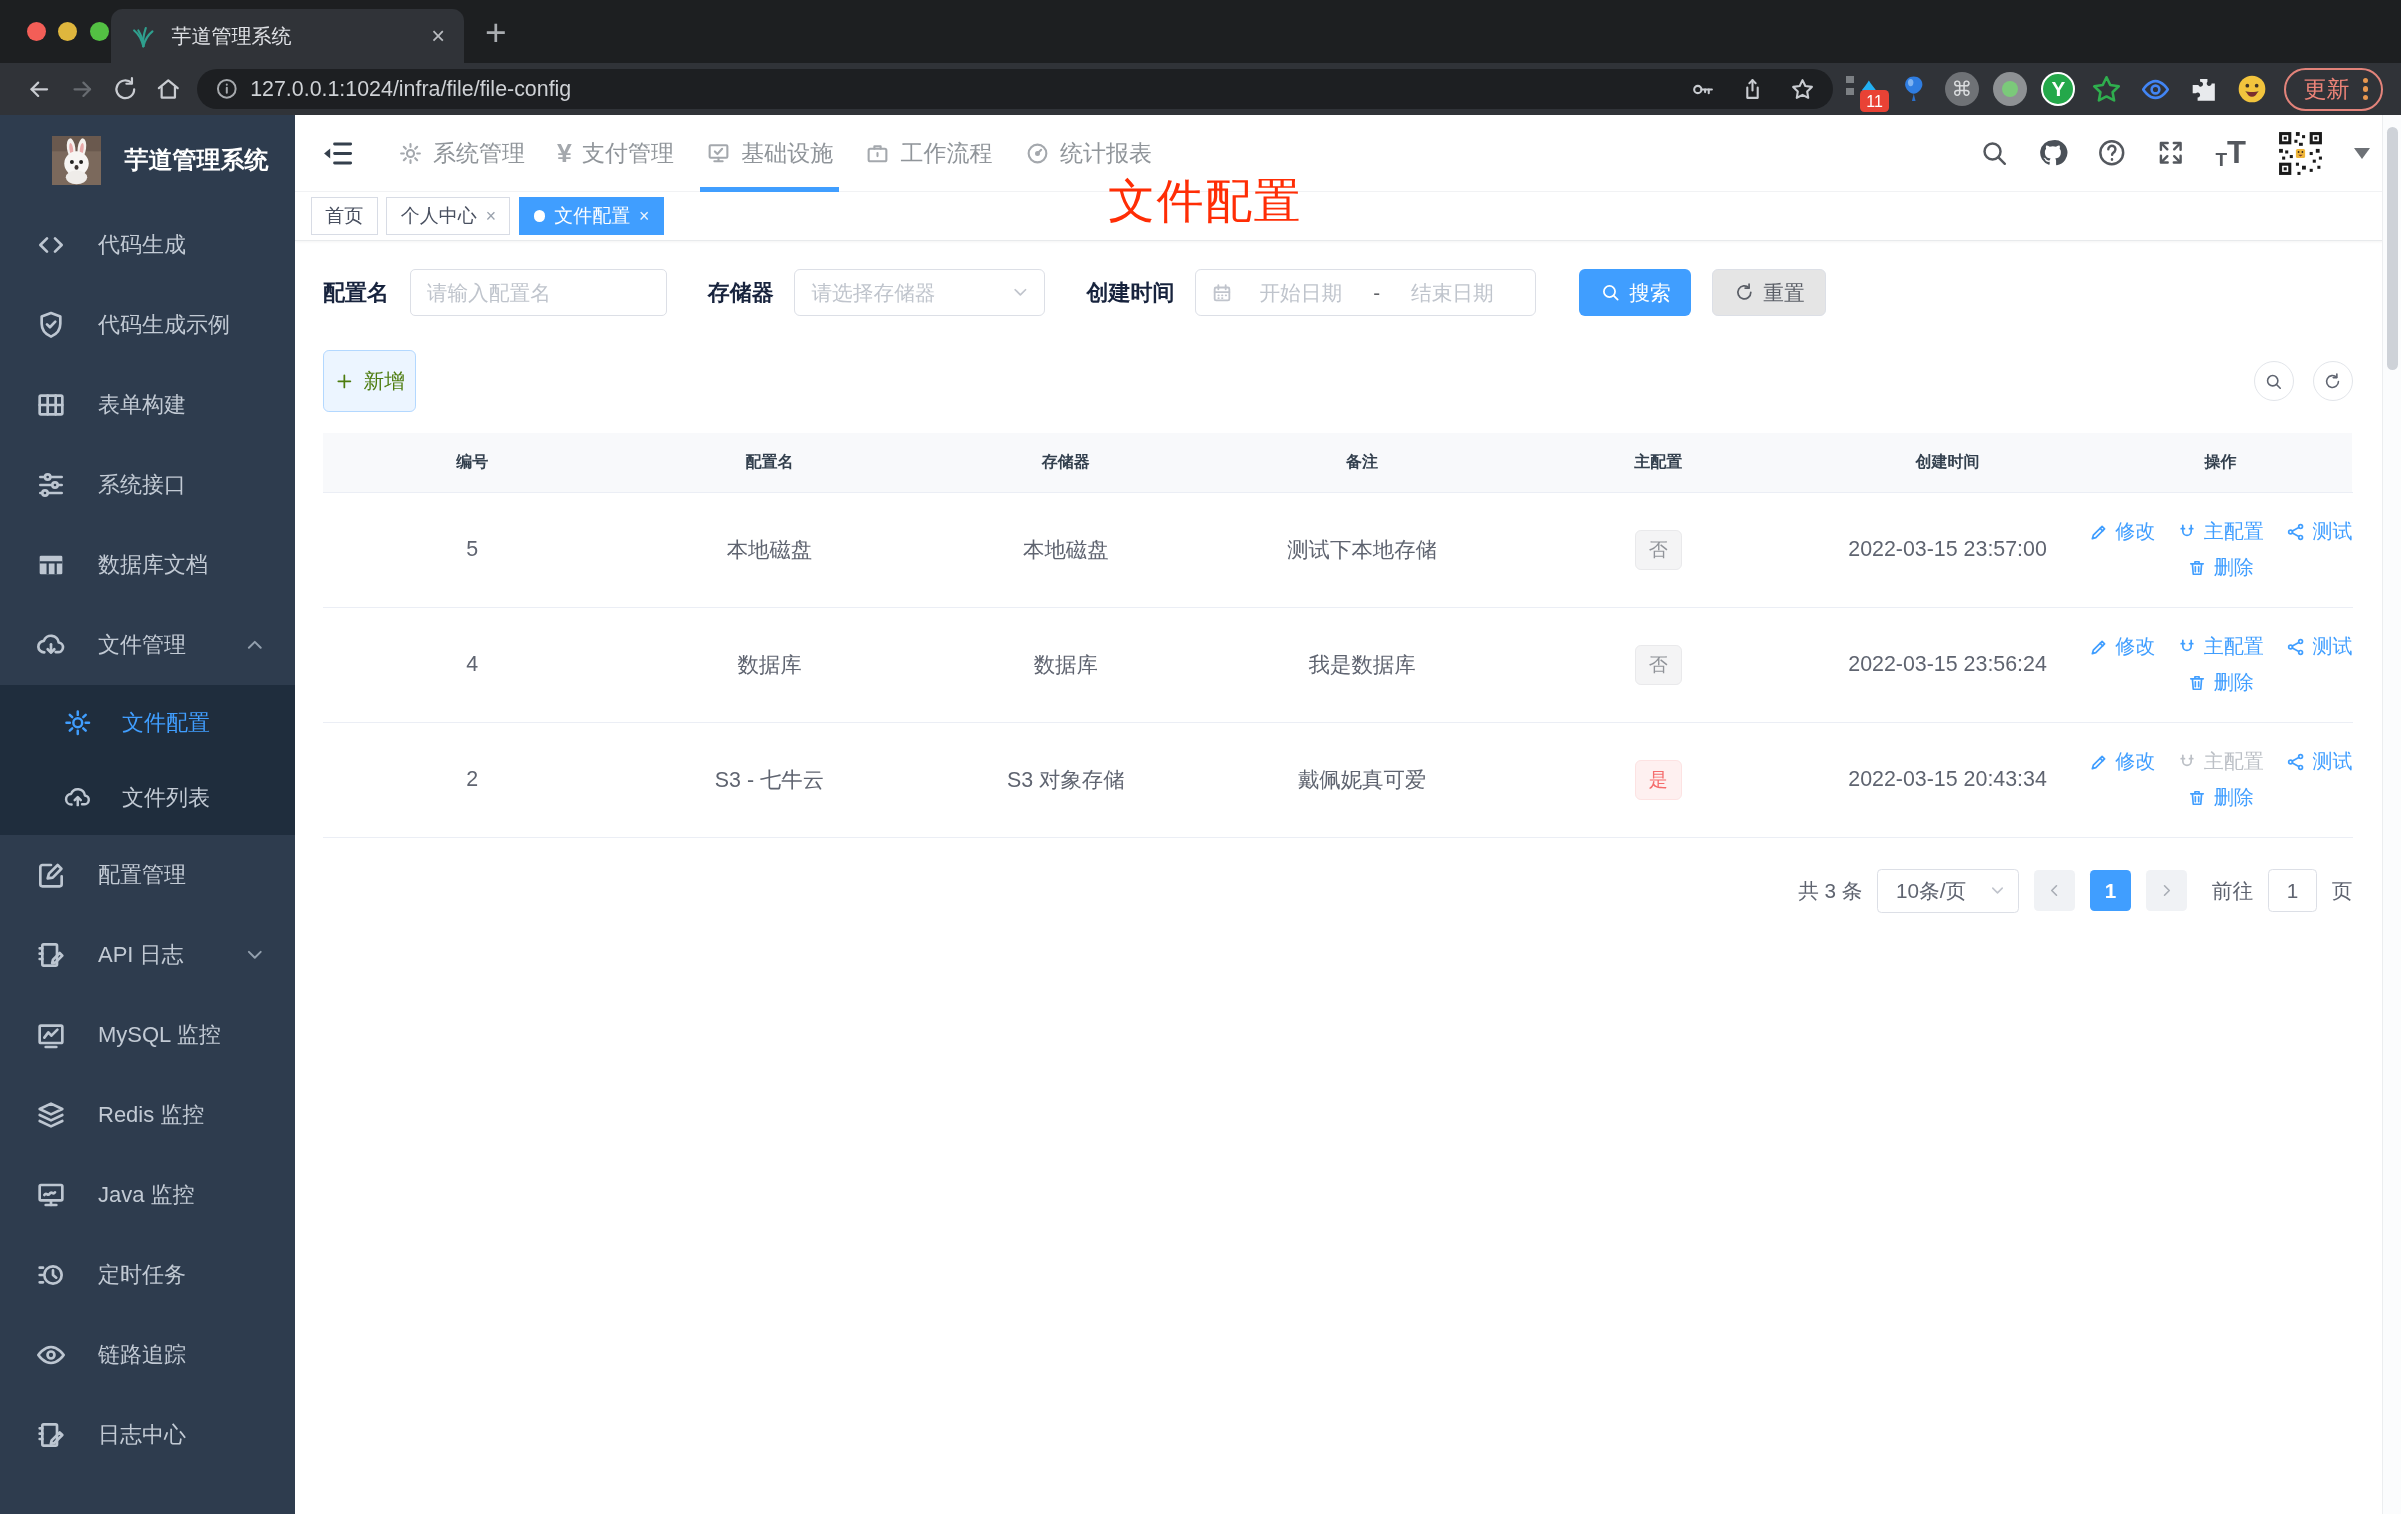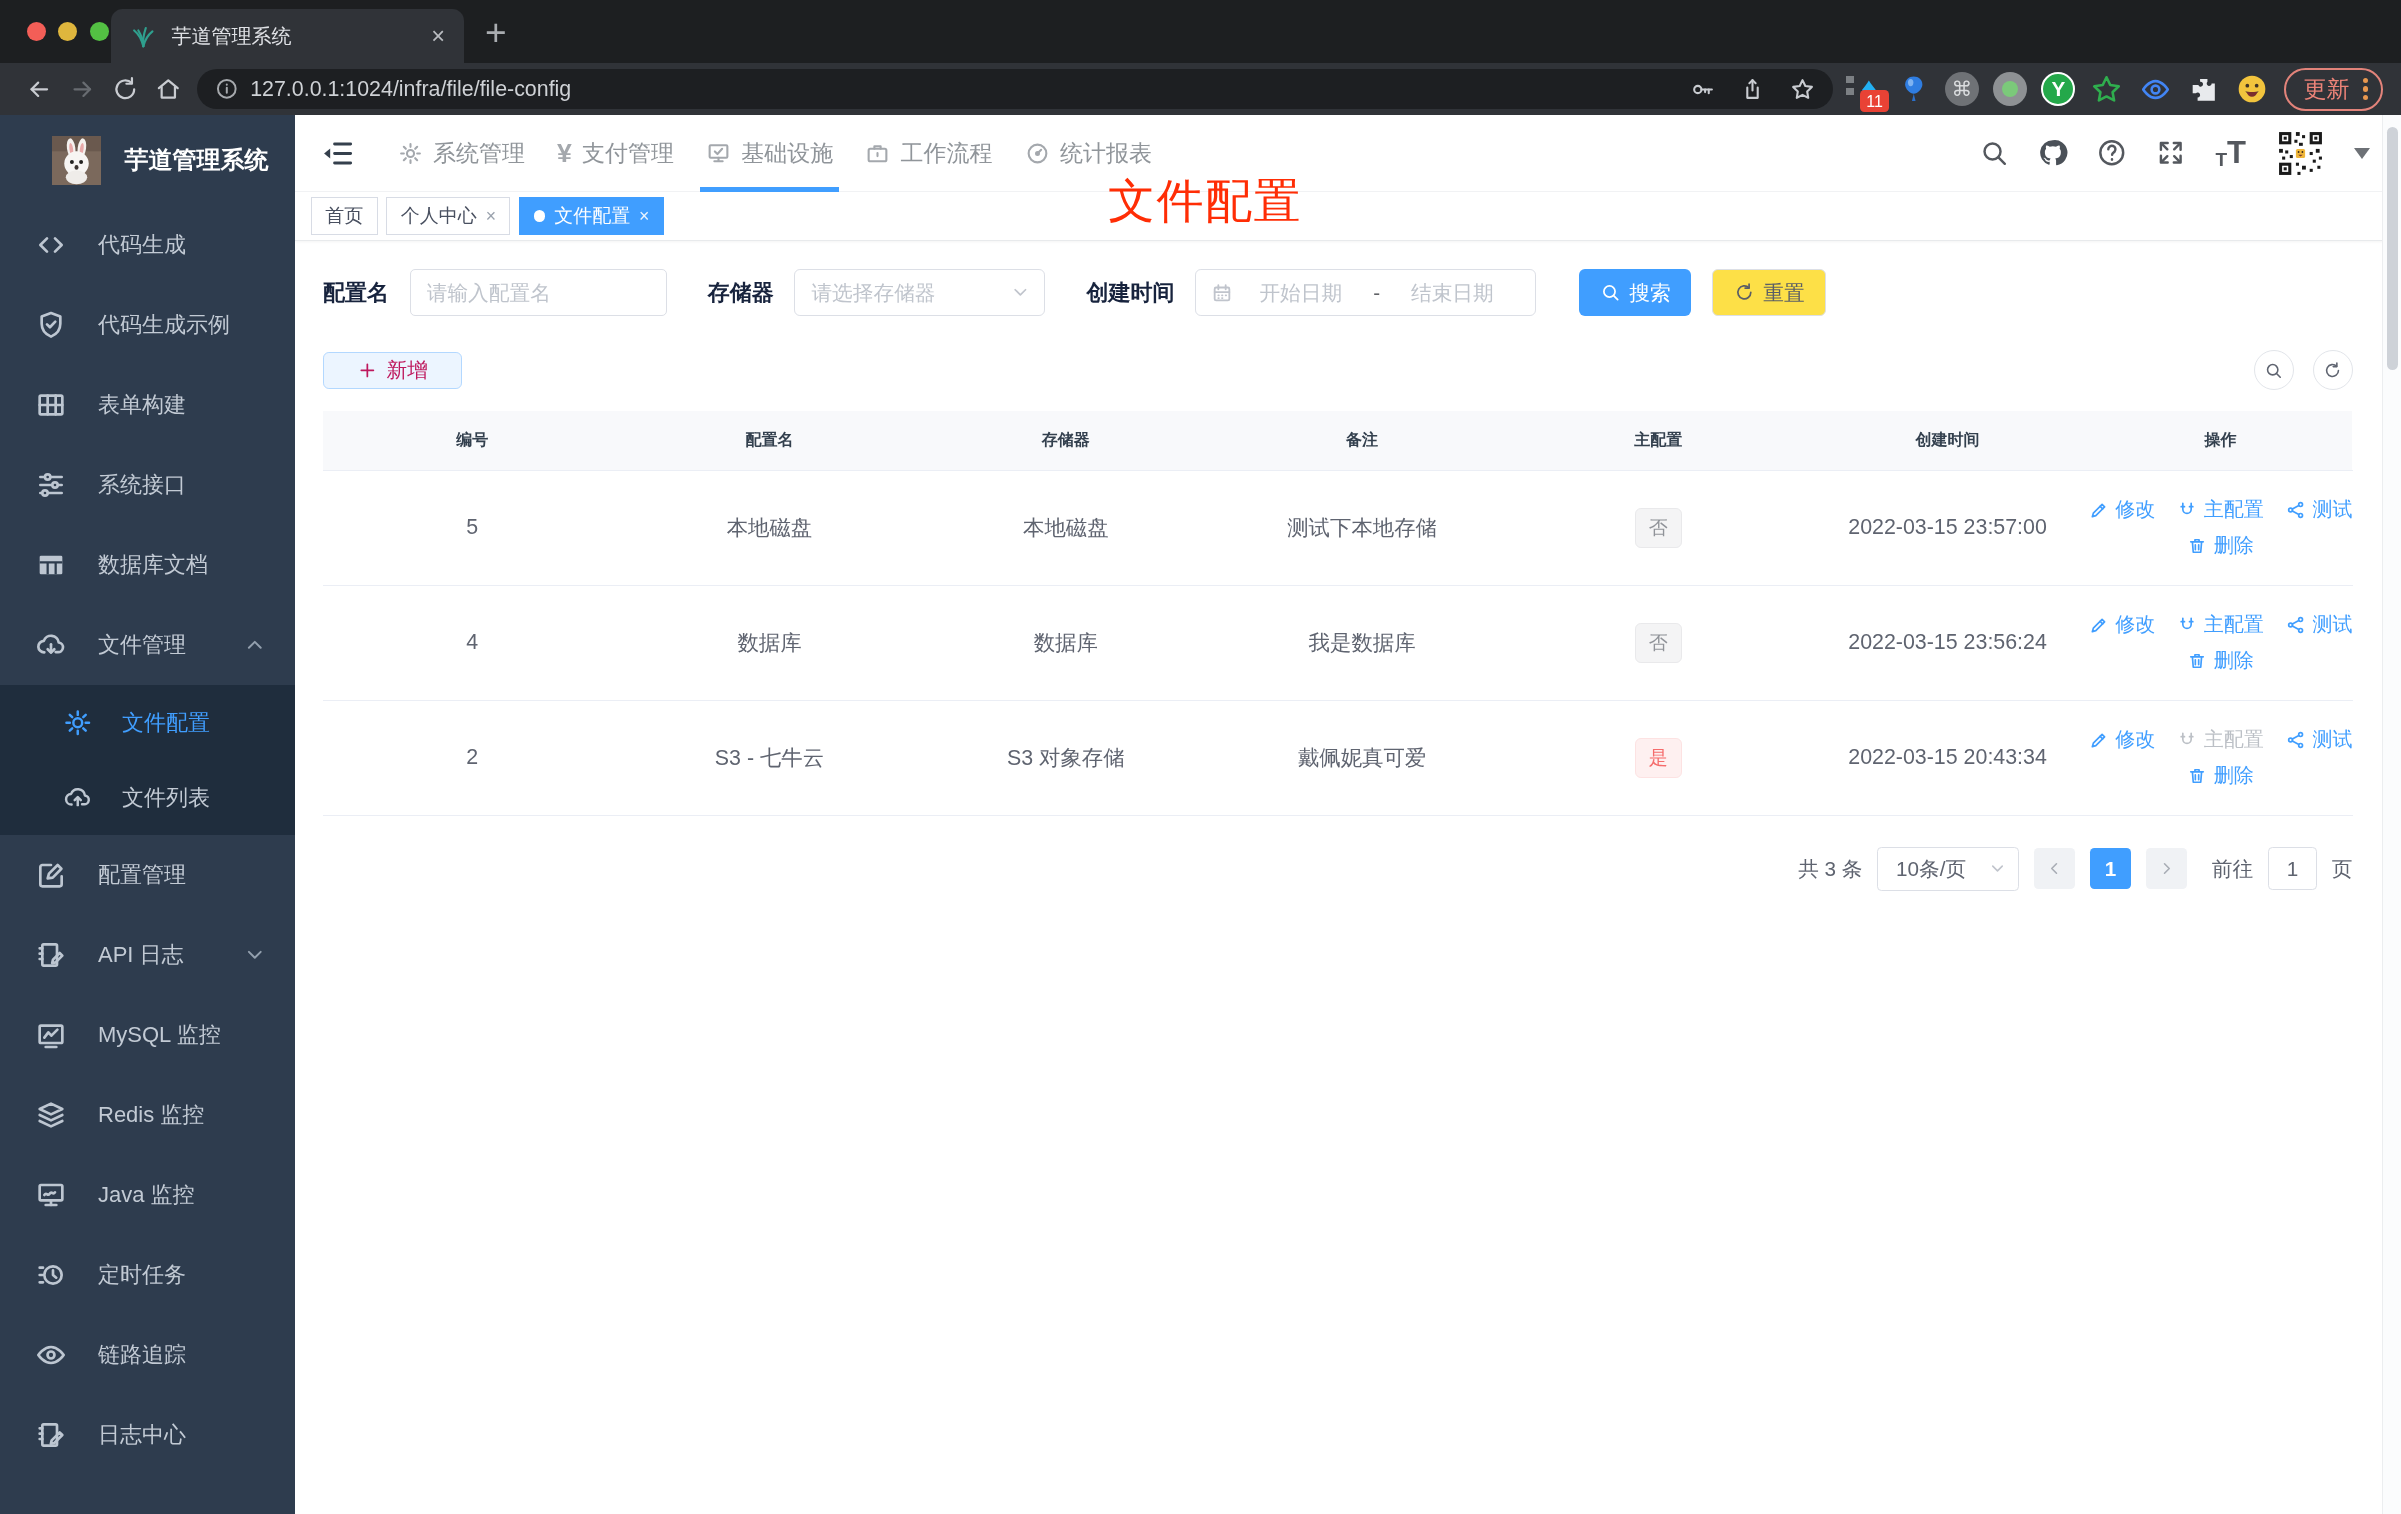--- a/index.html
+++ b/index.html
@@ -91,23 +91,23 @@
   .fselect { width:251px; height:47px; border:1.5px solid #dcdfe6; border-radius:5.9px; display:flex;
              align-items:center; padding:0 13.3px 0 16px; color:#bfc4cc; font-size:20.7px; }
   .fselect .ph { flex:1; }
   .fdate { width:341px; height:47px; border:1.5px solid #dcdfe6; border-radius:5.9px; display:flex; align-items:center;
            padding:0 14.8px; color:#bfc4cc; font-size:20.7px; gap:0; }
   .fdate .seg { flex:1; text-align:center; }
   .fdate .sep { color:#606266; padding:0 4.4px; }
   .btn { height:47px; border-radius:5.9px; display:inline-flex; align-items:center; justify-content:center;
          gap:8.9px; font-size:20.7px; padding:0 20.7px; border:none; font-family:inherit; white-space:nowrap; }
   .btn-primary { background:#409eff; color:#fff; margin-left:43px; }
-  .btn-plain { background:#fde047; border:1.5px solid #dcdfe6; color:#5a5e66; margin-left:20.7px; }
+  .btn-plain { background:#e5e5e5; border:1.5px solid #dcdfe6; color:#5a5e66; margin-left:20.7px; }
   .add-row { display:flex; align-items:center; margin-bottom:20.7px; }
-  .btn-add { background:#ecf5ff; border:1.5px solid #b3d8ff; color:#be185d; height:37px; padding:0 33px; }
+  .btn-add { background:#ecf5ff; border:1.5px solid #b3d8ff; color:#4d7c0f; height:62px; padding:0 10px; }
   .tools { margin-left:auto; display:flex; gap:19px; }
   .circle-btn { width:40px; height:40px; border-radius:50%; border:1.5px solid #e2e5ea; background:#fff;
                 display:flex; align-items:center; justify-content:center; color:#5f6470; }
 
   .tbl { width:100%; }
   .tr { display:flex; border-bottom:1.5px solid #ebeef5; }
   .cell { display:flex; align-items:center; justify-content:center; }
   .c0{width:14.7%;} .c1{width:14.6%;} .c2{width:14.6%;} .c3{width:14.6%;} .c4{width:14.6%;} .c5{width:13.9%;} .c6{width:13%;}
   .thr .cell { height:59px; background:#f8f9fb; font-size:16px; font-weight:700; color:#33404e; }
   .tdr .cell { height:114px; font-size:21.4px; color:#5f6470; }

